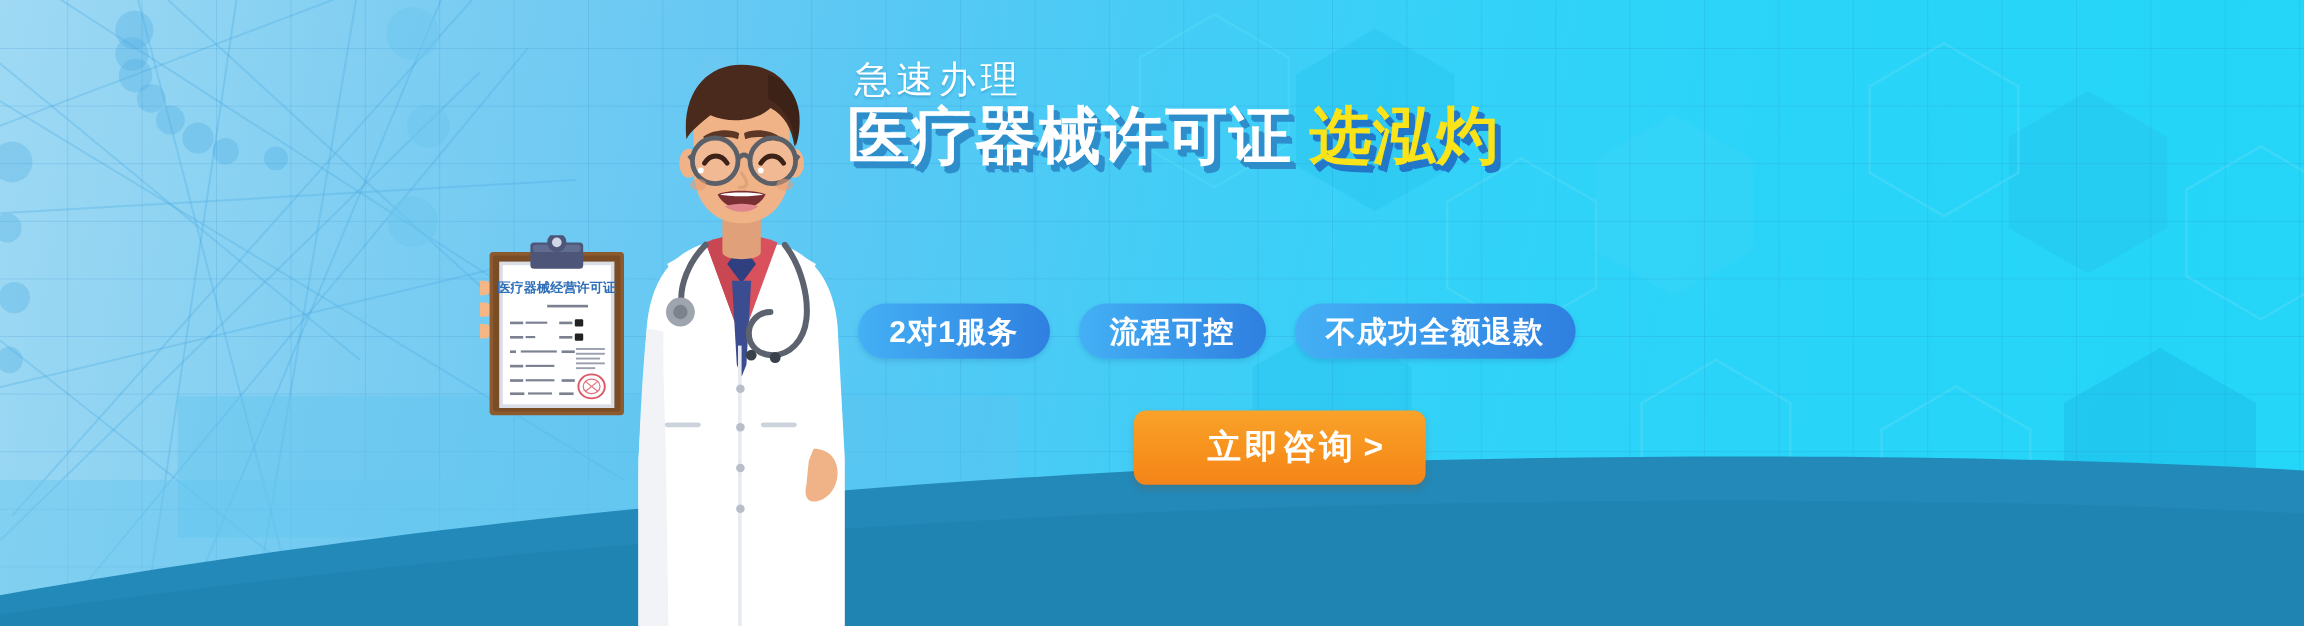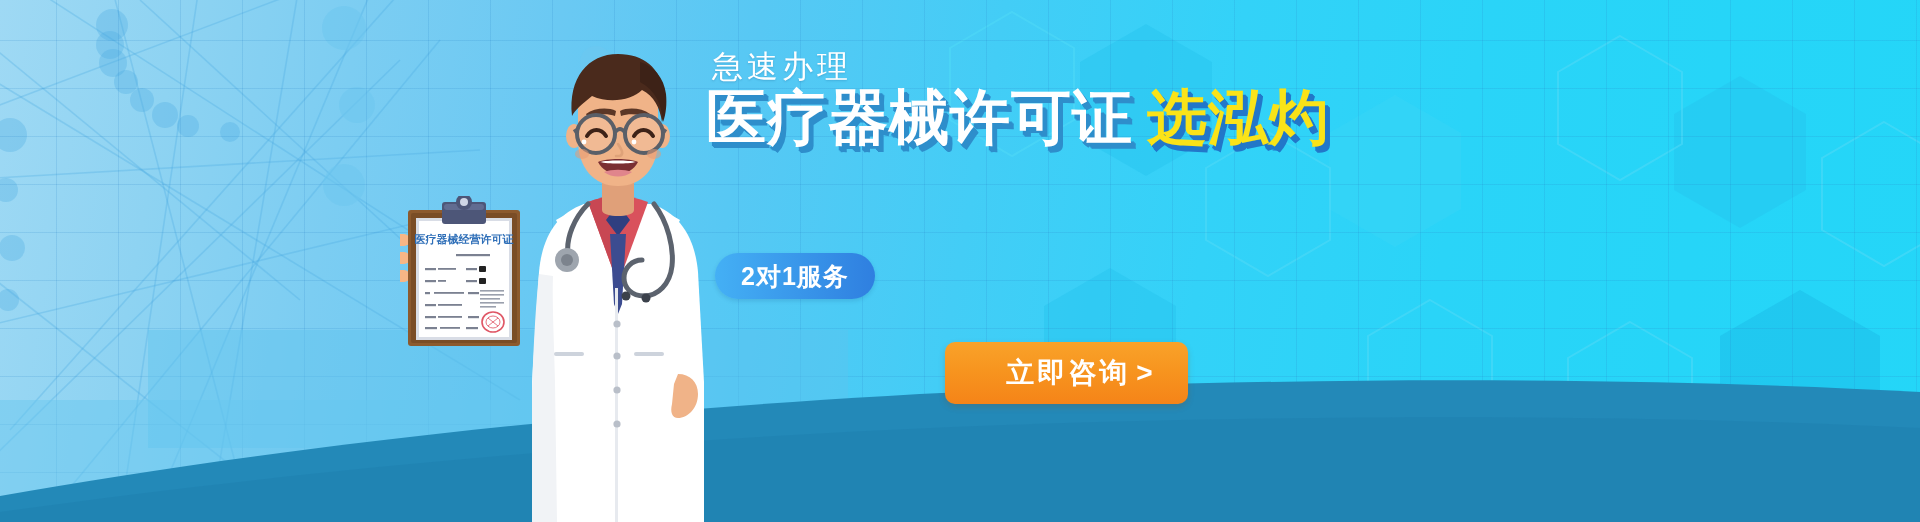--- a/index.html
+++ b/index.html
@@ -53,21 +53,21 @@
     position:absolute;left:0;top:46px;
     font-size:31px;font-weight:400;color:#ffffff;
     letter-spacing:4px;
     text-shadow:0 1px 2px rgba(25,90,140,.28);
     white-space:nowrap;
   }
 
   .headline{
     position:absolute;left:-6px;top:88px;
     white-space:nowrap;
-    font-size:60px;font-weight:900;line-height:1;
+    font-size:52px;font-weight:900;line-height:1;
     letter-spacing:1px;
   }
   .headline .hl-white{
     color:#ffffff;
     text-shadow:
        5px 6px 0 #2e8ecb,
        4px 5px 0 #2e8ecb,
        3px 4px 0 #2e8ecb;
     -webkit-text-stroke:0;
   }
@@ -376,20 +376,26 @@
     <div class="subtitle">急速办理</div>
 
     <div class="headline">
       <span class="hl-white">医疗器械许可证</span><span class="hl-yellow">选泓灼</span>
     </div>
 
     <div class="pills">
       <div class="pill">
         <span>2对1服务</span>
       </div>
+      <div class="pill">
+        <span>流程可控</span>
+      </div>
+      <div class="pill">
+        <span>不成功全额退款</span>
+      </div>
     </div>
 
     <button class="cta">
       <span>立即咨询</span>
       <span class="chev">&gt;</span>
     </button>
 
   </div>
 </div>
 

